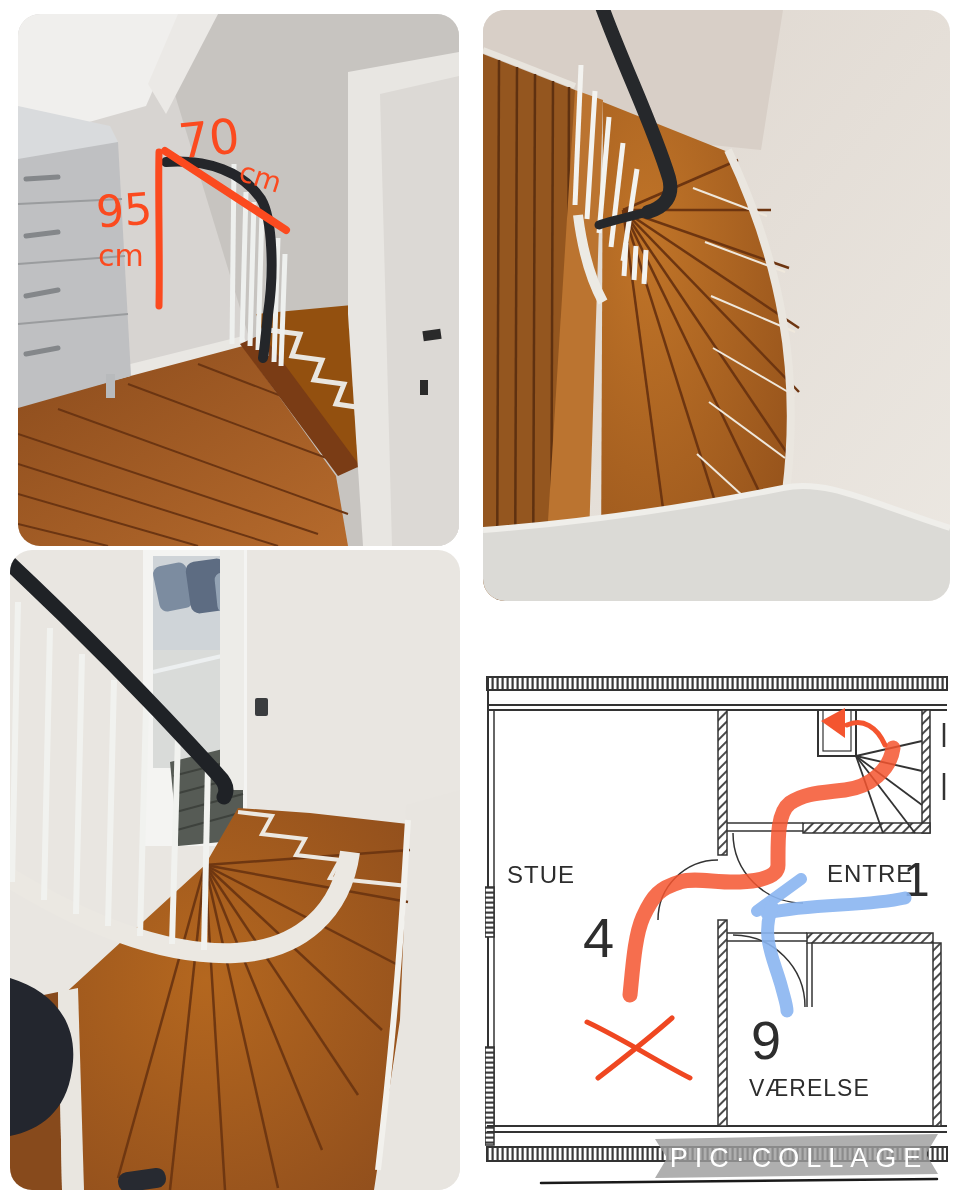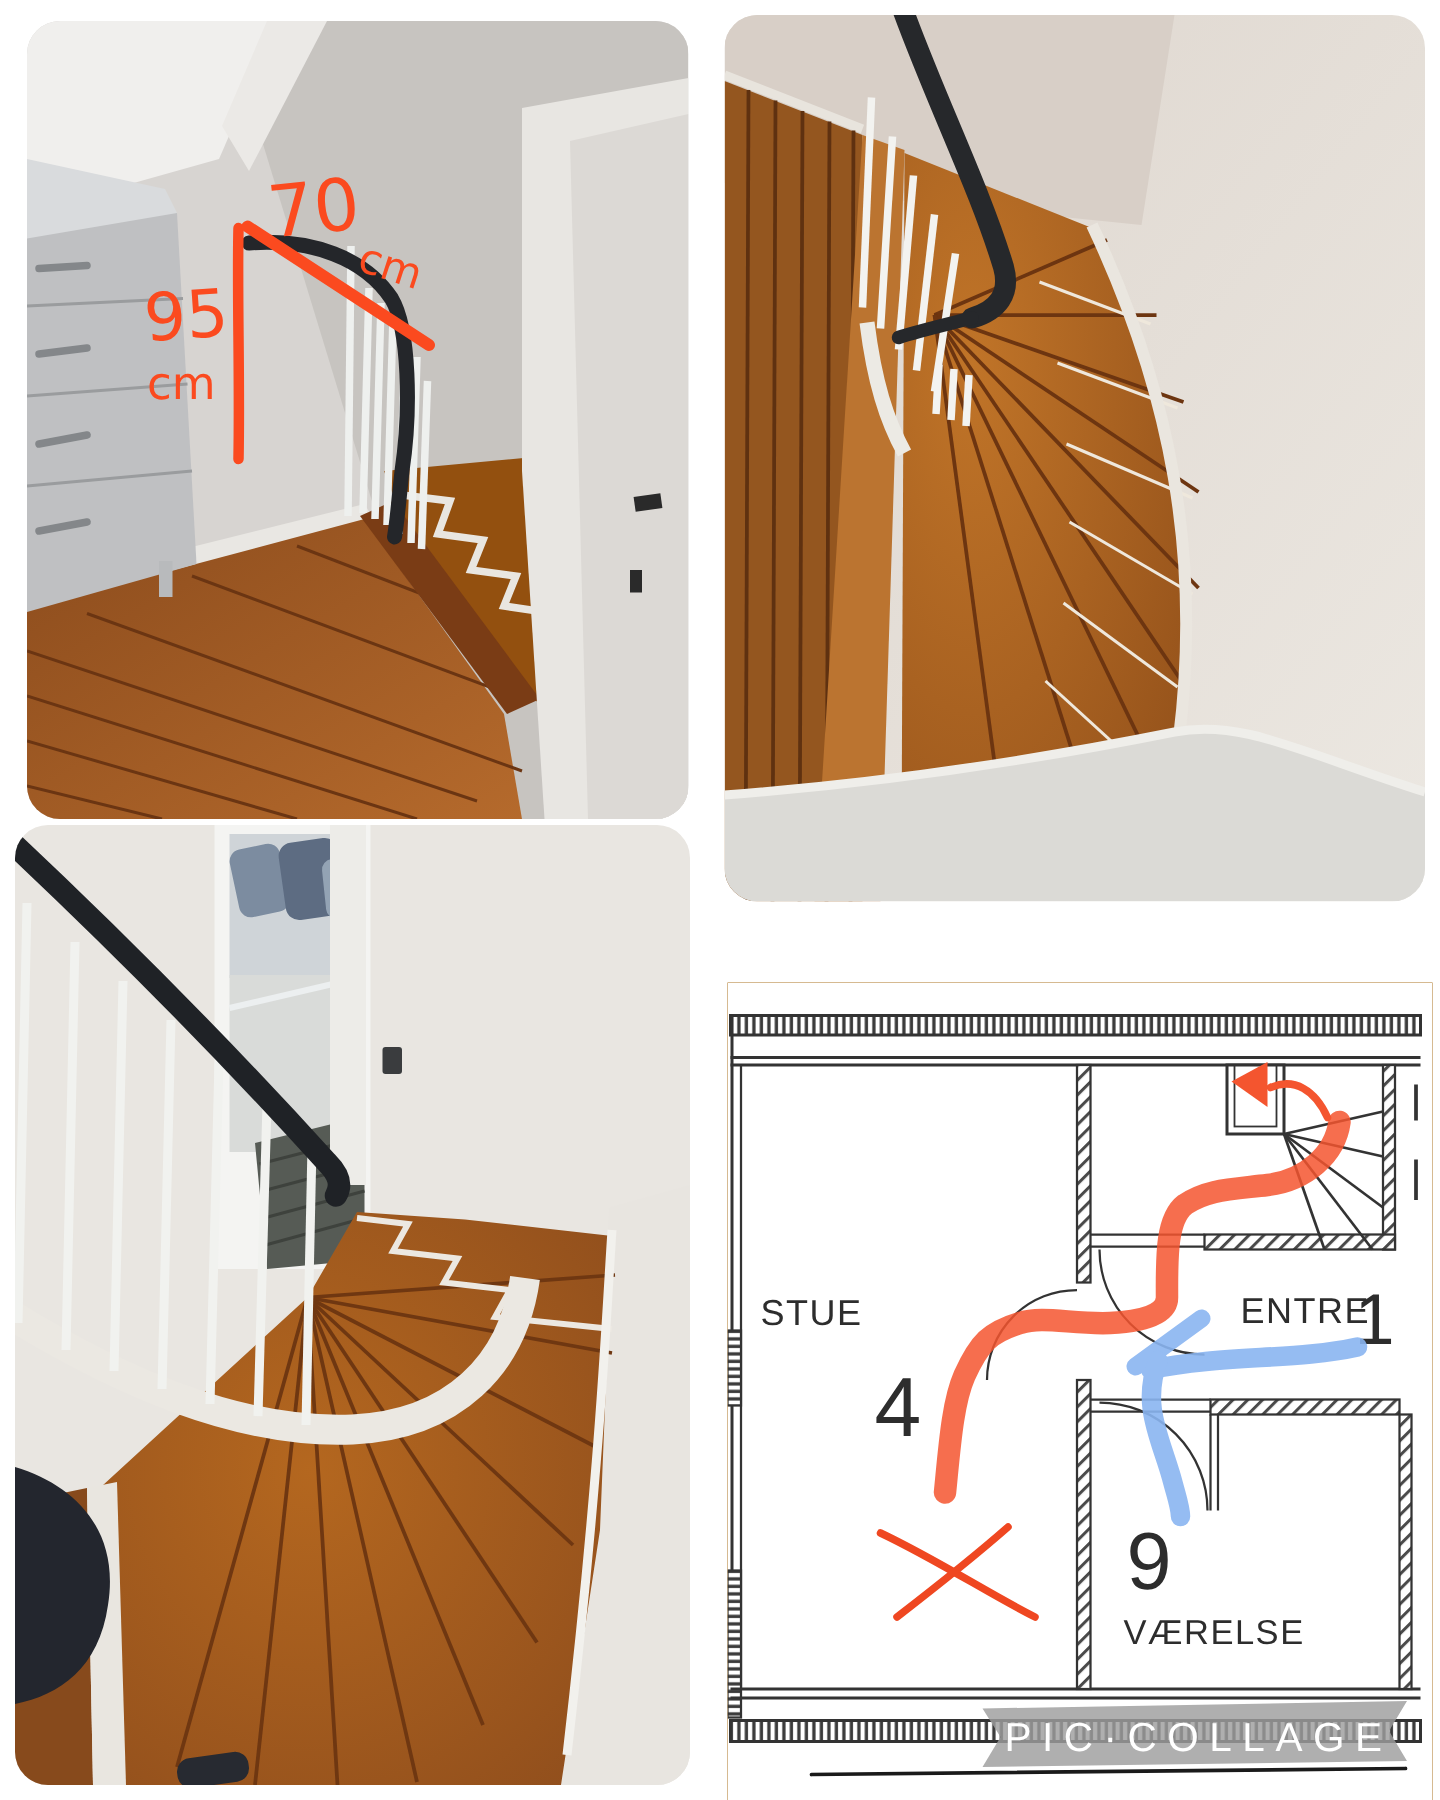--- a/index.html
+++ b/index.html
@@ -3,21 +3,21 @@
 <meta charset="utf-8">
 <style>
   html,body{margin:0;padding:0;background:#ffffff;}
   body{width:960px;height:1200px;position:relative;font-family:"Liberation Sans",sans-serif;overflow:hidden;}
   .collage{position:absolute;inset:0;background:#ffffff;}
   .panel{position:absolute;overflow:hidden;}
   .photo{border-radius:22px;}
   #panel-tl{left:18px;top:14px;width:441px;height:532px;}
   #panel-tr{left:483px;top:10px;width:467px;height:591px;}
   #panel-bl{left:10px;top:550px;width:450px;height:640px;}
-  #panel-br{left:485px;top:655px;width:470px;height:545px;background:#a16207;}
+  #panel-br{left:485px;top:655px;width:470px;height:545px;background:#bef264;}
   svg{display:block;}
   text{font-family:"Liberation Sans",sans-serif;}
   .hand{font-family:"DejaVu Sans",sans-serif;font-weight:400;}
   .planlabel{fill:#2d2d2d;letter-spacing:1px;}
 </style>
 </head>
 <body>
 
 <div class="collage">
 

